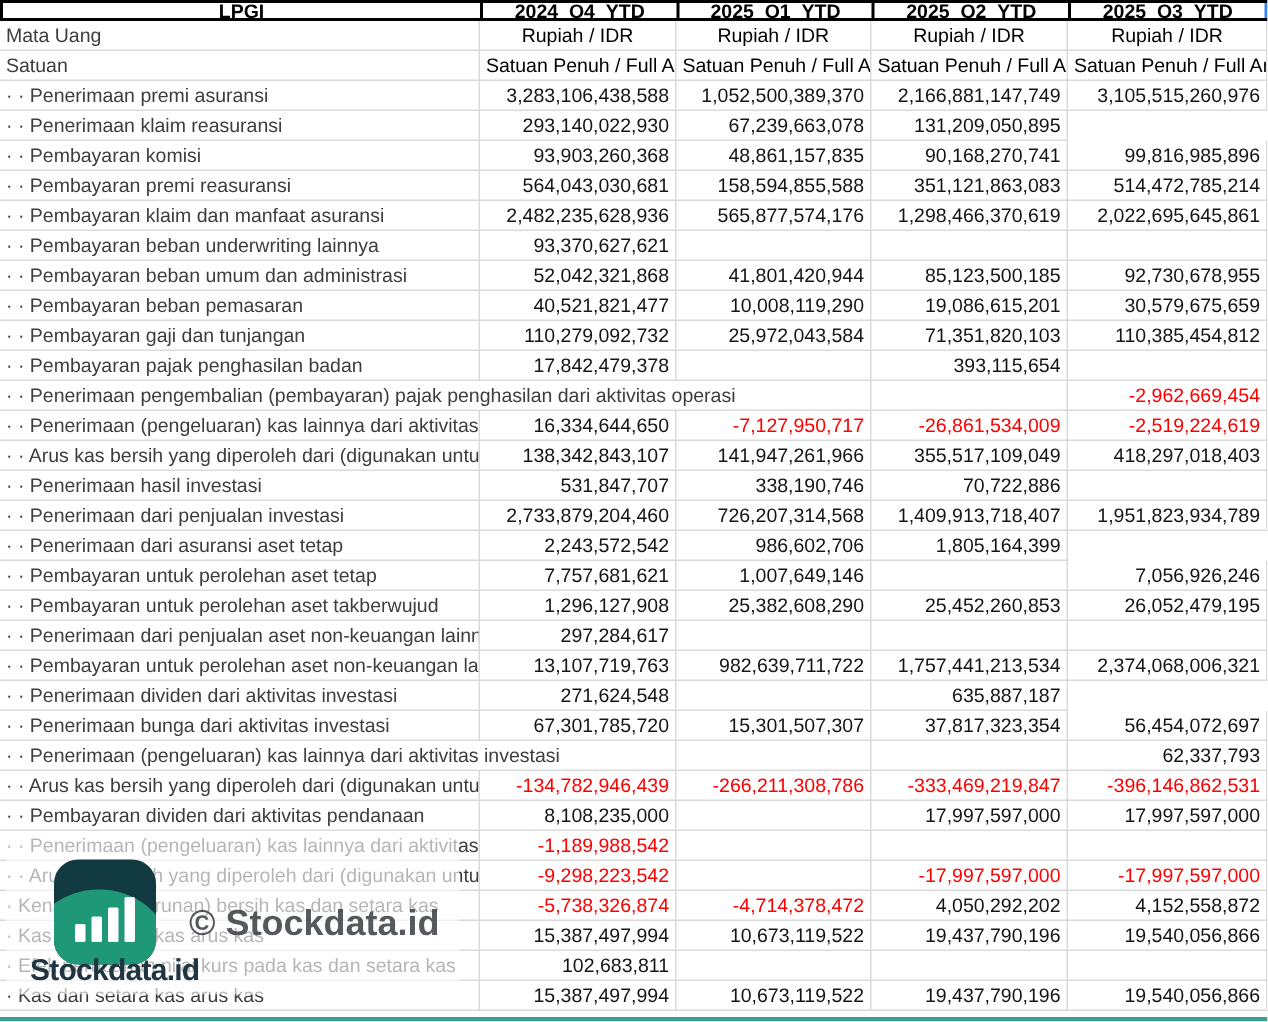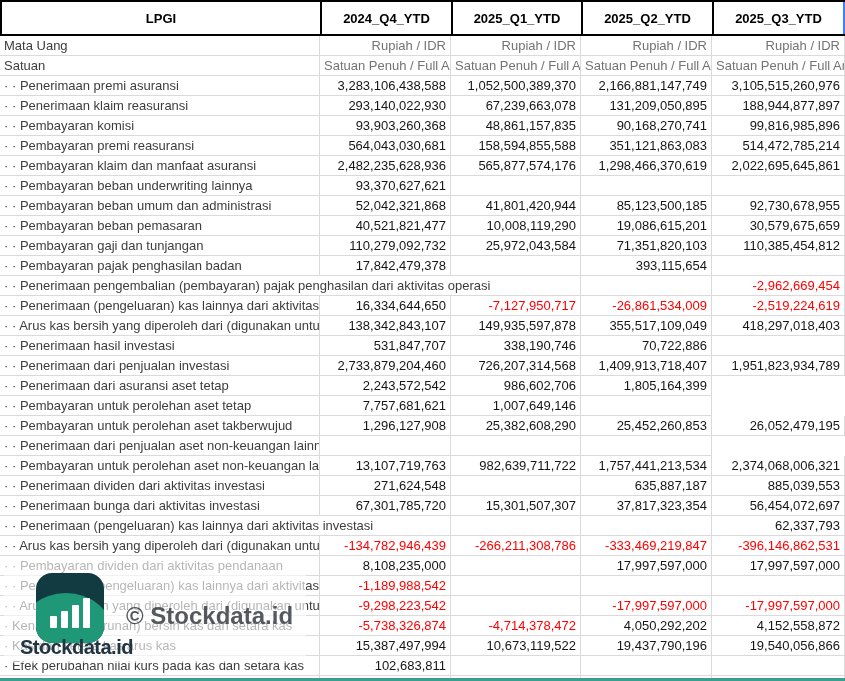--- a/index.html
+++ b/index.html
@@ -5,35 +5,35 @@
   html,body{margin:0;padding:0;}
   body{
     width:845px;height:681px;position:relative;overflow:hidden;
     background:#ffffff;
     font-family:"Liberation Sans","DejaVu Sans",sans-serif;
     --neg:#FF0000;--grid:#DADADA;--accent:#3B9E8F;
     --logo-dark:#123B41;--logo-green:#1F9878;
   }
   .table-wrap{position:absolute;left:0;top:0;width:845px;}
   .row{display:grid;grid-template-columns:320px 131px 130px 131px 133px;height:20px;}
-  .header-row{height:36px;border-top:2px solid #000;border-bottom:2px solid #000;box-sizing:border-box;}
+  .header-row{height:14px;border-top:2px solid #000;border-bottom:2px solid #000;box-sizing:border-box;}
   .hcell{
     box-sizing:border-box;height:100%;display:flex;align-items:center;justify-content:center;
     font-size:13px;font-weight:700;color:#000;border-left:2px solid #000;
     white-space:nowrap;overflow:hidden;
   }
   .hcell:first-child{border-left:2px solid #000;}
   .hcell:last-child{border-right:2px solid #3b82f6;}
   .cell{
     box-sizing:border-box;height:100%;padding:0 4px;
     font-size:13px;line-height:19px;white-space:nowrap;overflow:hidden;
     border-right:1px solid var(--grid);border-bottom:1px solid var(--grid);
   }
   .lbl{color:#3D3D3D;}
-  .meta-val{color:#737373;text-align:right;}
+  .meta-val{color:#000000;text-align:center;}
   .num{text-align:right;color:#151515;}
   .neg{color:var(--neg);}
   .spill{overflow:visible;position:relative;z-index:1;background:transparent;}
   
   .wm-backdrop{position:absolute;left:4px;top:557px;width:302px;height:106px;
     background:rgba(255,255,255,0.62);z-index:2;}
   .wm-logo{position:absolute;left:36px;top:573px;width:68px;height:70px;
     background:var(--logo-dark);border-radius:16px;z-index:3;overflow:hidden;}
   .logo-green{position:absolute;left:-16px;bottom:-28px;width:92px;height:78px;
     background:var(--logo-green);border-radius:50%;}
@@ -81,21 +81,20 @@
         <div class="cell num">3,283,106,438,588</div>
         <div class="cell num">1,052,500,389,370</div>
         <div class="cell num">2,166,881,147,749</div>
         <div class="cell num">3,105,515,260,976</div>
       </div>
       <div class="row">
         <div class="cell lbl">· · Penerimaan klaim reasuransi</div>
         <div class="cell num">293,140,022,930</div>
         <div class="cell num">67,239,663,078</div>
         <div class="cell num">131,209,050,895</div>
-        <div class="cell num">188,944,877,897</div>
       </div>
       <div class="row">
         <div class="cell lbl">· · Pembayaran komisi</div>
         <div class="cell num">93,903,260,368</div>
         <div class="cell num">48,861,157,835</div>
         <div class="cell num">90,168,270,741</div>
         <div class="cell num">99,816,985,896</div>
       </div>
       <div class="row">
         <div class="cell lbl">· · Pembayaran premi reasuransi</div>
@@ -154,21 +153,21 @@
       <div class="row">
         <div class="cell lbl">· · Penerimaan (pengeluaran) kas lainnya dari aktivitas operasi</div>
         <div class="cell num">16,334,644,650</div>
         <div class="cell num neg">-7,127,950,717</div>
         <div class="cell num neg">-26,861,534,009</div>
         <div class="cell num neg">-2,519,224,619</div>
       </div>
       <div class="row">
         <div class="cell lbl">· · Arus kas bersih yang diperoleh dari (digunakan untuk) aktivitas operasi</div>
         <div class="cell num">138,342,843,107</div>
-        <div class="cell num">149,935,597,878</div>
+        <div class="cell num">141,947,261,966</div>
         <div class="cell num">355,517,109,049</div>
         <div class="cell num">418,297,018,403</div>
       </div>
       <div class="row">
         <div class="cell lbl">· · Penerimaan hasil investasi</div>
         <div class="cell num">531,847,707</div>
         <div class="cell num">338,190,746</div>
         <div class="cell num">70,722,886</div>
         <div class="cell num"></div>
       </div>
@@ -183,47 +182,48 @@
         <div class="cell lbl">· · Penerimaan dari asuransi aset tetap</div>
         <div class="cell num">2,243,572,542</div>
         <div class="cell num">986,602,706</div>
         <div class="cell num">1,805,164,399</div>
       </div>
       <div class="row">
         <div class="cell lbl">· · Pembayaran untuk perolehan aset tetap</div>
         <div class="cell num">7,757,681,621</div>
         <div class="cell num">1,007,649,146</div>
         <div class="cell num"></div>
+        <div class="cell num">7,056,926,246</div>
       </div>
       <div class="row">
         <div class="cell lbl">· · Pembayaran untuk perolehan aset takberwujud</div>
         <div class="cell num">1,296,127,908</div>
         <div class="cell num">25,382,608,290</div>
         <div class="cell num">25,452,260,853</div>
         <div class="cell num">26,052,479,195</div>
       </div>
       <div class="row">
         <div class="cell lbl">· · Penerimaan dari penjualan aset non-keuangan lainnya</div>
+        <div class="cell num">297,284,617</div>
         <div class="cell num"></div>
         <div class="cell num"></div>
         <div class="cell num"></div>
       </div>
       <div class="row">
         <div class="cell lbl">· · Pembayaran untuk perolehan aset non-keuangan lainnya</div>
         <div class="cell num">13,107,719,763</div>
         <div class="cell num">982,639,711,722</div>
         <div class="cell num">1,757,441,213,534</div>
         <div class="cell num">2,374,068,006,321</div>
       </div>
       <div class="row">
         <div class="cell lbl">· · Penerimaan dividen dari aktivitas investasi</div>
         <div class="cell num">271,624,548</div>
         <div class="cell num"></div>
         <div class="cell num">635,887,187</div>
-        <div class="cell num">885,039,553</div>
       </div>
       <div class="row">
         <div class="cell lbl">· · Penerimaan bunga dari aktivitas investasi</div>
         <div class="cell num">67,301,785,720</div>
         <div class="cell num">15,301,507,307</div>
         <div class="cell num">37,817,323,354</div>
         <div class="cell num">56,454,072,697</div>
       </div>
       <div class="row">
         <div class="cell lbl spill" style="grid-column: span 2;">· · Penerimaan (pengeluaran) kas lainnya dari aktivitas investasi</div>

